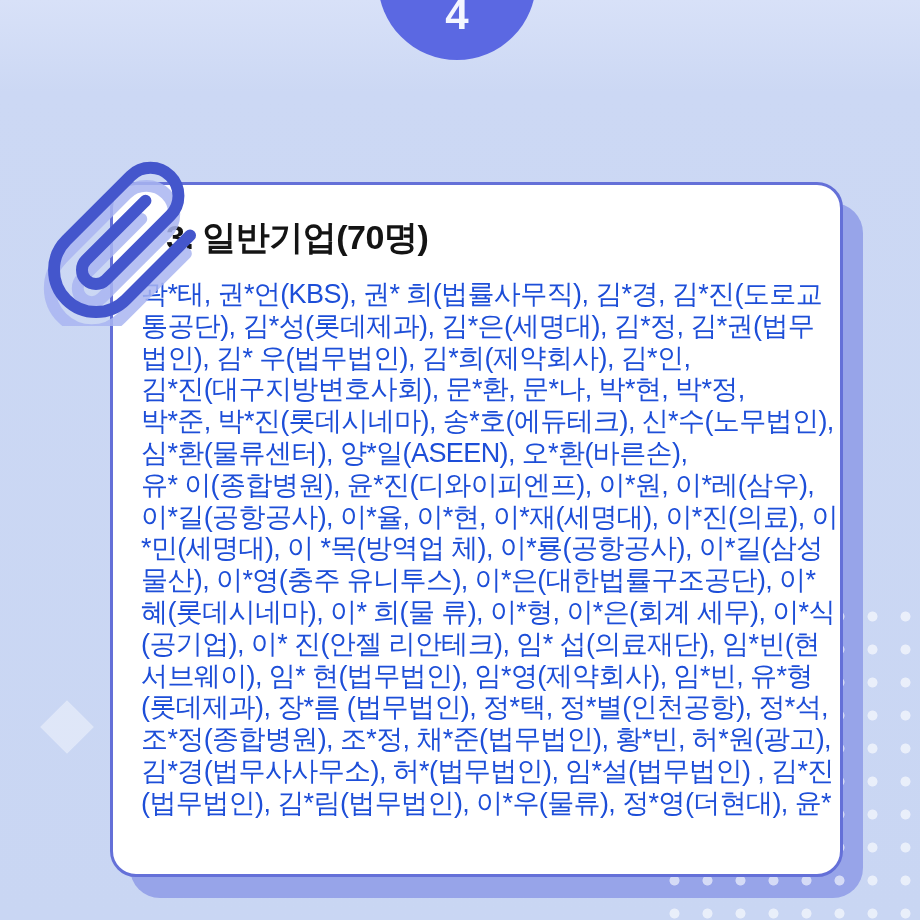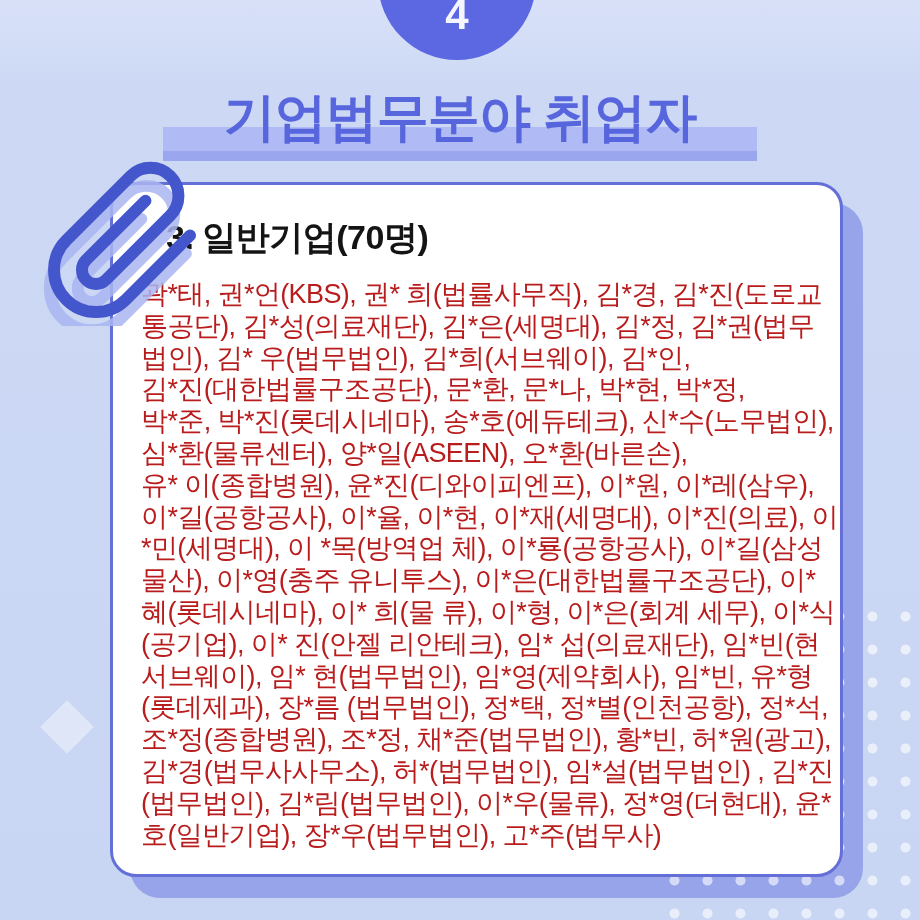--- a/index.html
+++ b/index.html
@@ -105,21 +105,21 @@
     color: #141414;
     letter-spacing: -0.5px;
   }
   .card-body {
     margin: 18px 0 0 28px;
     width: 680px;
   }
   .body-line {
     font-size: 27px;
     line-height: 31.8px;
-    color: #b91c1c;
+    color: #1d4ed8;
     letter-spacing: -0.6px;
     white-space: nowrap;
   }
 
   
   .clip {
     position: absolute;
     left: 40px; top: 158px;
     width: 168px; height: 168px;
     z-index: 4;
@@ -130,48 +130,43 @@
 
 <div class="stage">
 
   <div class="dots"></div>
   <div class="diamond"></div>
 
   <div class="badge">
     <div class="badge-num">4</div>
   </div>
 
-  <div class="title-wrap">
-    <div class="title-bar"></div>
-    <div class="title-text">기업법무분야 취업자</div>
-  </div>
 
   <div class="card-shadow"></div>
 
   <div class="card">
     <div class="card-heading">3. 일반기업(70명)</div>
     <div class="card-body">
       <div class="body-line">곽*태, 권*언(KBS), 권* 희(법률사무직), 김*경, 김*진(도로교</div>
-      <div class="body-line">통공단), 김*성(의료재단), 김*은(세명대), 김*정, 김*권(법무</div>
-      <div class="body-line">법인), 김* 우(법무법인), 김*희(서브웨이), 김*인,</div>
-      <div class="body-line">김*진(대한법률구조공단), 문*환, 문*나, 박*현, 박*정,</div>
+      <div class="body-line">통공단), 김*성(롯데제과), 김*은(세명대), 김*정, 김*권(법무</div>
+      <div class="body-line">법인), 김* 우(법무법인), 김*희(제약회사), 김*인,</div>
+      <div class="body-line">김*진(대구지방변호사회), 문*환, 문*나, 박*현, 박*정,</div>
       <div class="body-line">박*준, 박*진(롯데시네마), 송*호(에듀테크), 신*수(노무법인),</div>
       <div class="body-line">심*환(물류센터), 양*일(ASEEN), 오*환(바른손),</div>
       <div class="body-line">유* 이(종합병원), 윤*진(디와이피엔프), 이*원, 이*레(삼우),</div>
       <div class="body-line">이*길(공항공사), 이*율, 이*현, 이*재(세명대), 이*진(의료), 이</div>
       <div class="body-line">*민(세명대), 이 *목(방역업 체), 이*룡(공항공사), 이*길(삼성</div>
       <div class="body-line">물산), 이*영(충주 유니투스), 이*은(대한법률구조공단), 이*</div>
       <div class="body-line">혜(롯데시네마), 이* 희(물 류), 이*형, 이*은(회계 세무), 이*식</div>
       <div class="body-line">(공기업), 이* 진(안젤 리안테크), 임* 섭(의료재단), 임*빈(현</div>
       <div class="body-line">서브웨이), 임* 현(법무법인), 임*영(제약회사), 임*빈, 유*형</div>
       <div class="body-line">(롯데제과), 장*름 (법무법인), 정*택, 정*별(인천공항), 정*석,</div>
       <div class="body-line">조*정(종합병원), 조*정, 채*준(법무법인), 황*빈, 허*원(광고),</div>
       <div class="body-line">김*경(법무사사무소), 허*(법무법인), 임*설(법무법인) , 김*진</div>
       <div class="body-line">(법무법인), 김*림(법무법인), 이*우(물류), 정*영(더현대), 윤*</div>
-      <div class="body-line">호(일반기업), 장*우(법무법인), 고*주(법무사)</div>
     </div>
   </div>
 
   <svg class="clip" viewBox="0 0 24 24" fill="none" stroke-linecap="round" stroke-linejoin="round">
 
     <path d="M21.44 11.05l-9.19 9.19a6 6 0 0 1-8.49-8.49l9.19-9.19a4 4 0 0 1 5.66 5.66l-9.2 9.19a2 2 0 0 1-2.83-2.83l8.49-8.48" stroke="#a9b5f1" stroke-width="1.7" transform="translate(-0.6,2.6)" opacity="0.85"></path>
 
     <path d="M21.44 11.05l-9.19 9.19a6 6 0 0 1-8.49-8.49l9.19-9.19a4 4 0 0 1 5.66 5.66l-9.2 9.19a2 2 0 0 1-2.83-2.83l8.49-8.48" stroke="#4456cc" stroke-width="1.7"></path>
   </svg>
 

